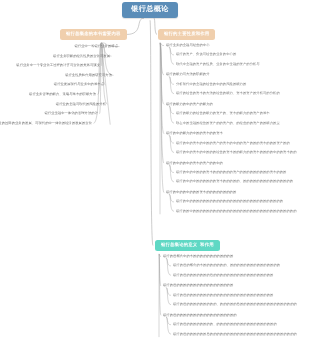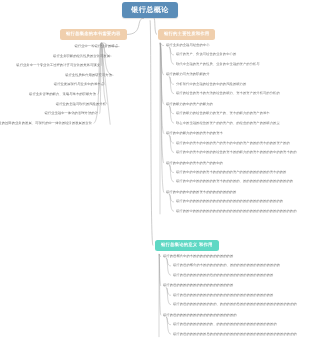--- a/index.html
+++ b/index.html
@@ -12,20 +12,21 @@
     background: #ffffff;
     font-family: "DejaVu Sans", "Liberation Sans", sans-serif;
     overflow: hidden;
     position: relative;
   }
   #canvas {
     position: absolute;
     inset: 0;
     width: 300px;
     height: 345px;
+    font-family: Liberation Mono, monospace;
   }
   #edges {
     position: absolute;
     left: 0;
     top: 0;
     width: 300px;
     height: 345px;
     pointer-events: none;
   }
   .node {

